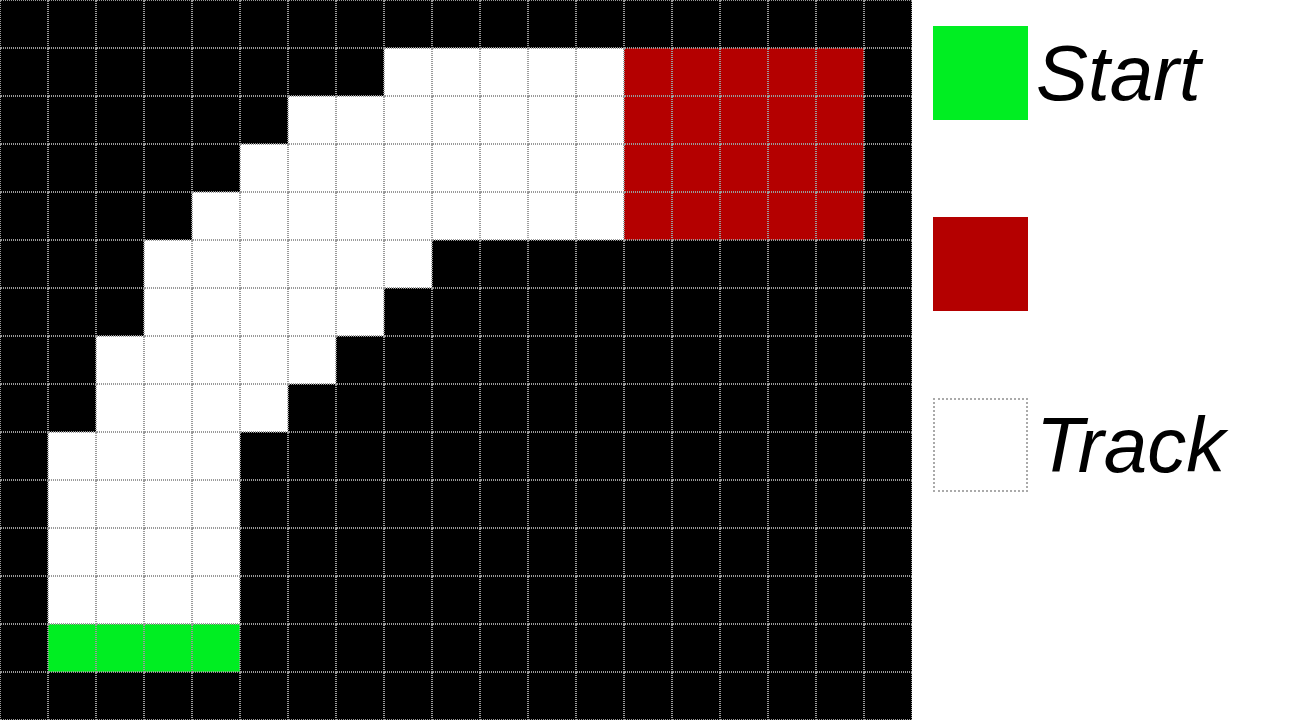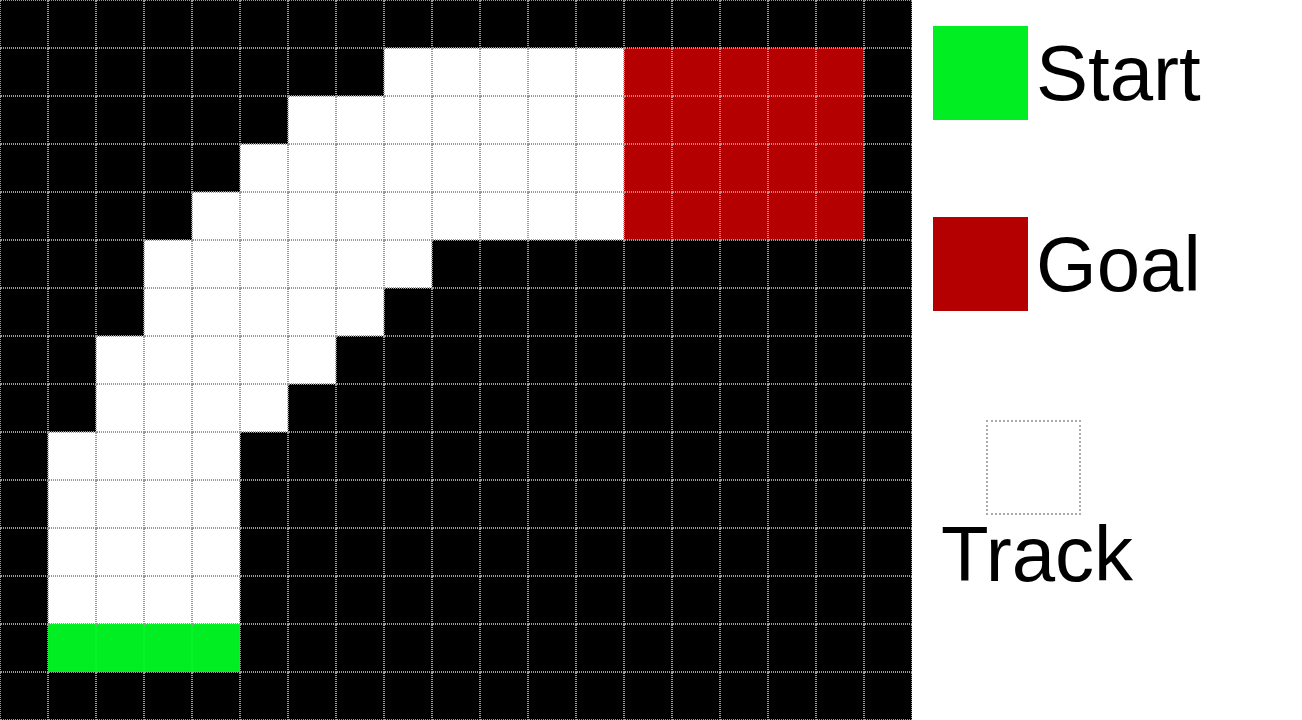--- a/index.html
+++ b/index.html
@@ -7,20 +7,21 @@
     padding: 0;
     background: #ffffff;
     font-family: "Liberation Sans", sans-serif;
   }
   .stage {
     position: relative;
     width: 1262px;
     height: 720px;
     overflow: hidden;
     background: #ffffff;
+    font-style: italic;
   }
   .track-grid {
     position: absolute;
     left: 0;
     top: 0;
     width: 912px;
     height: 720px;
     background: #000000;
     display: grid;
     grid-template-columns: repeat(19, 48px);
@@ -40,21 +41,21 @@
   }
   .legend-item {
     position: absolute;
     left: 21px;
     height: 94px;
     display: flex;
     align-items: center;
   }
   .legend-item.item-0 { top: 26px; }
   .legend-item.item-1 { top: 217px; }
-  .legend-item.item-2 { top: 420px; flex-direction: column; }
+  .legend-item.item-2 { top: 398px; }
   .legend-item.item-3 { top: 601px; }
   .swatch {
     box-sizing: border-box;
     width: 95px;
     height: 94px;
     flex: 0 0 95px;
   }
   .legend-label {
     font-size: 78px;
     line-height: 1;
@@ -356,21 +357,20 @@
       <div class="cell" style="background: rgb(0, 0, 0);"></div>
     </div>
 
   <div class="legend-panel">
     <div class="legend-item item-0">
       <div class="swatch" style="background: rgb(0, 238, 34);"></div>
       <div class="legend-label">Start</div>
     </div>
     <div class="legend-item item-1">
       <div class="swatch" style="background: rgb(180, 0, 0);"></div>
-      <div class="legend-label">Goal</div>
     </div>
     <div class="legend-item item-2">
       <div class="swatch" style="background: rgb(255, 255, 255); border: 2px dotted rgb(170, 170, 170);"></div>
       <div class="legend-label">Track</div>
     </div>
   </div>
 
 </div>
 
 </body></html>

